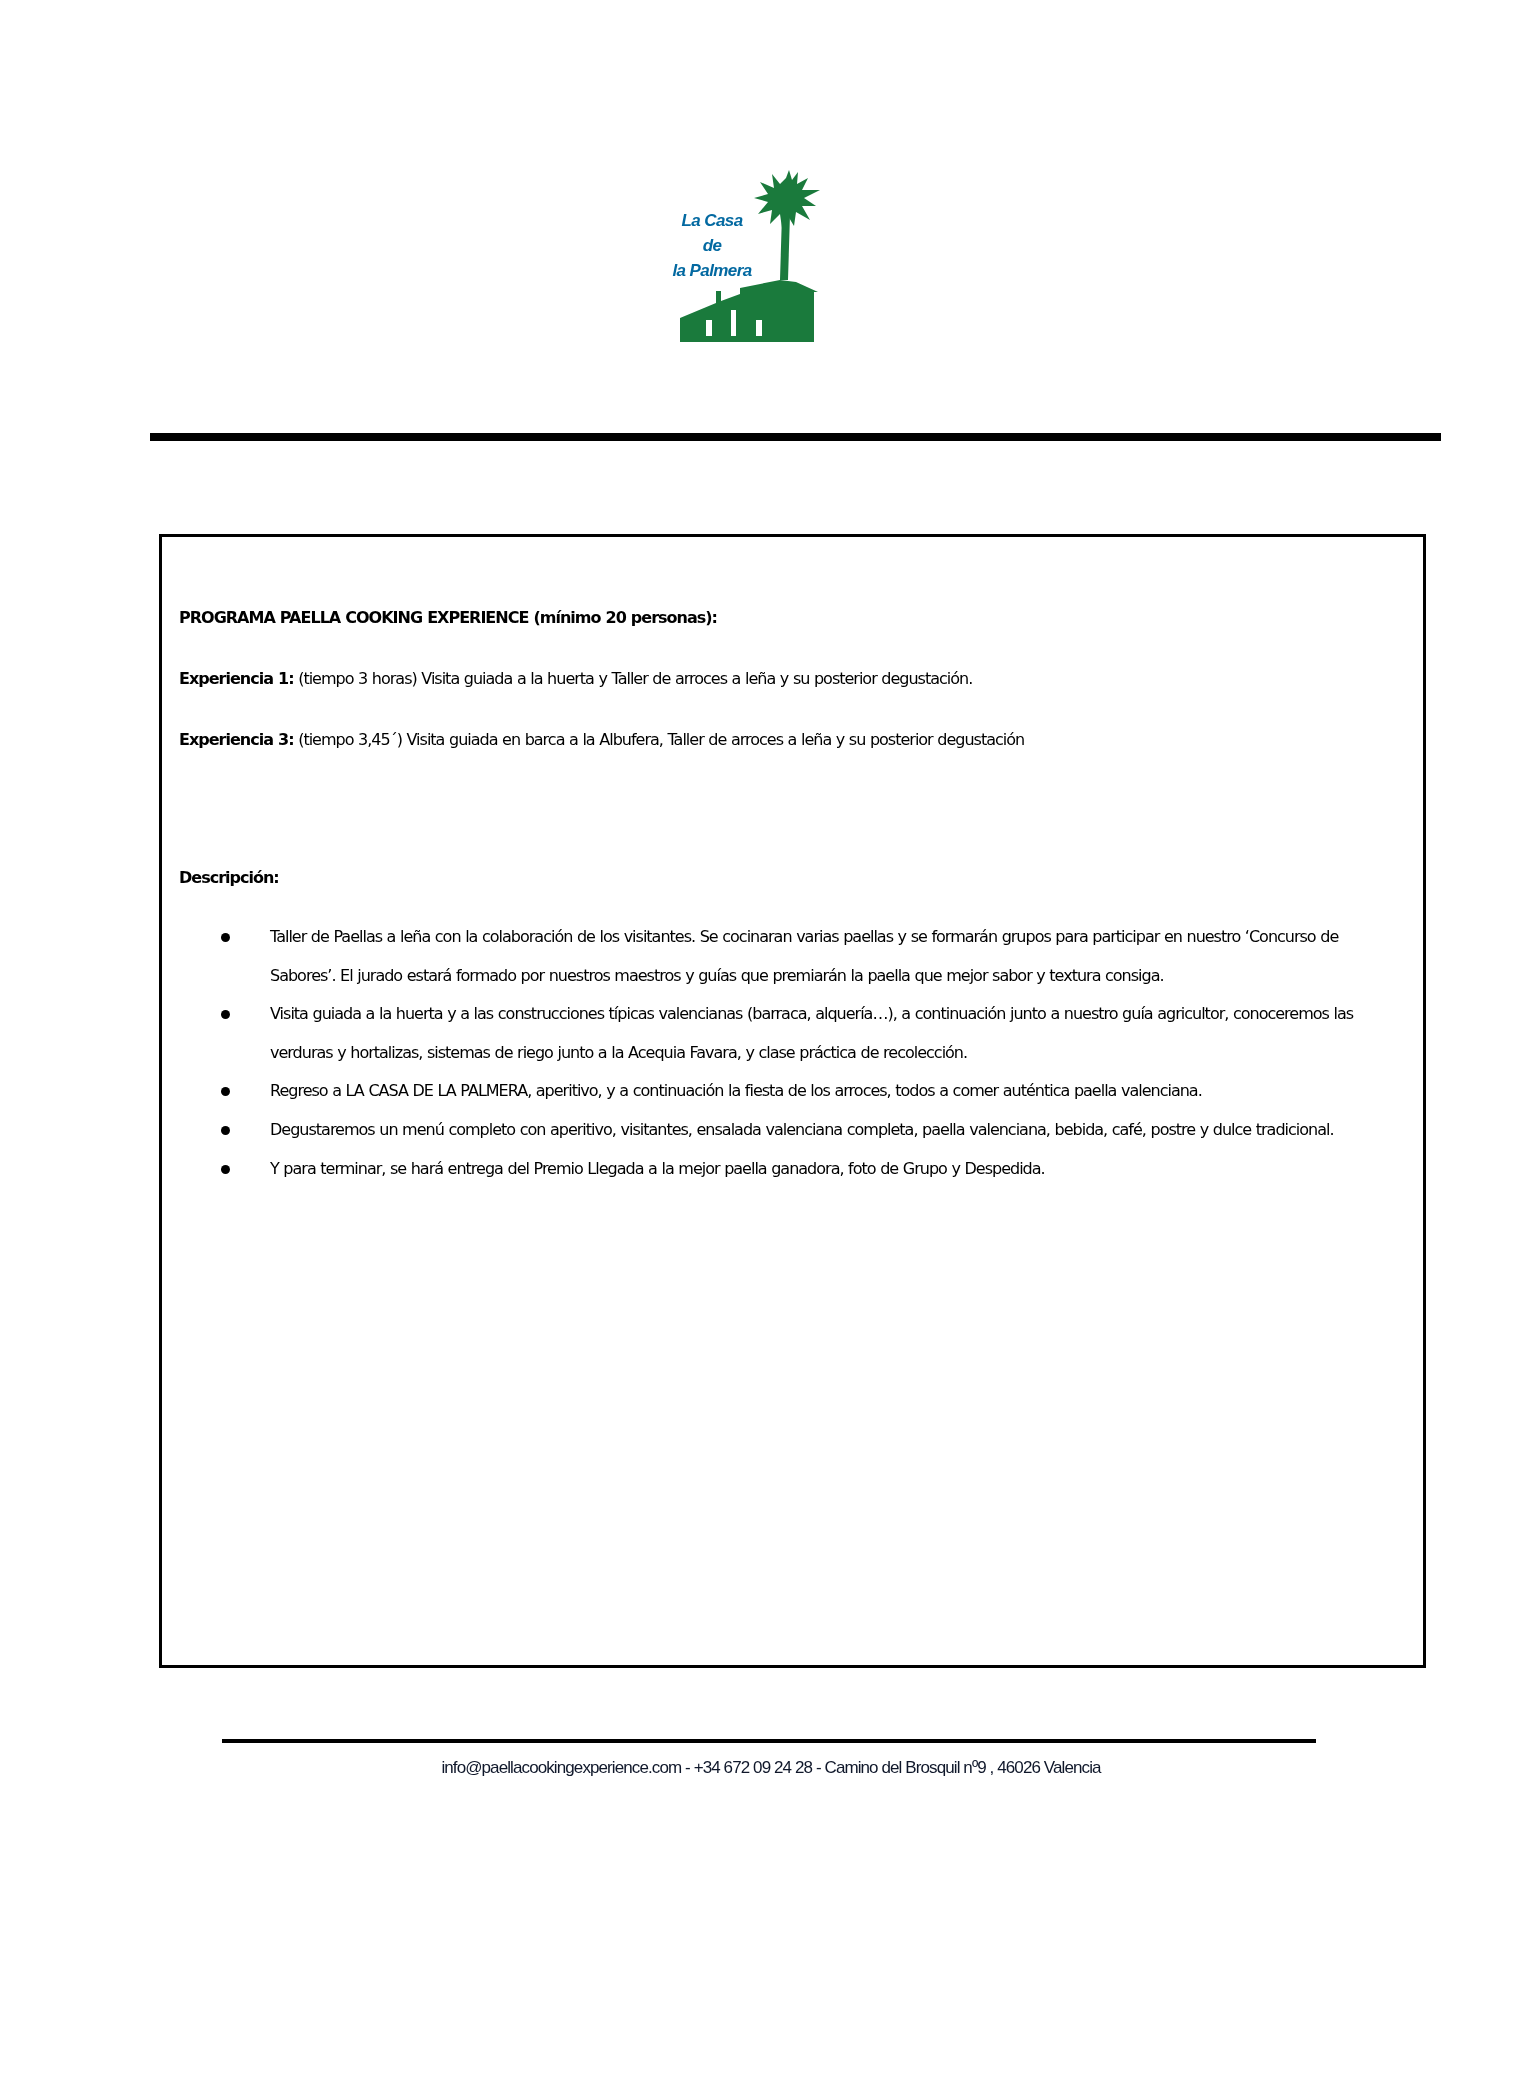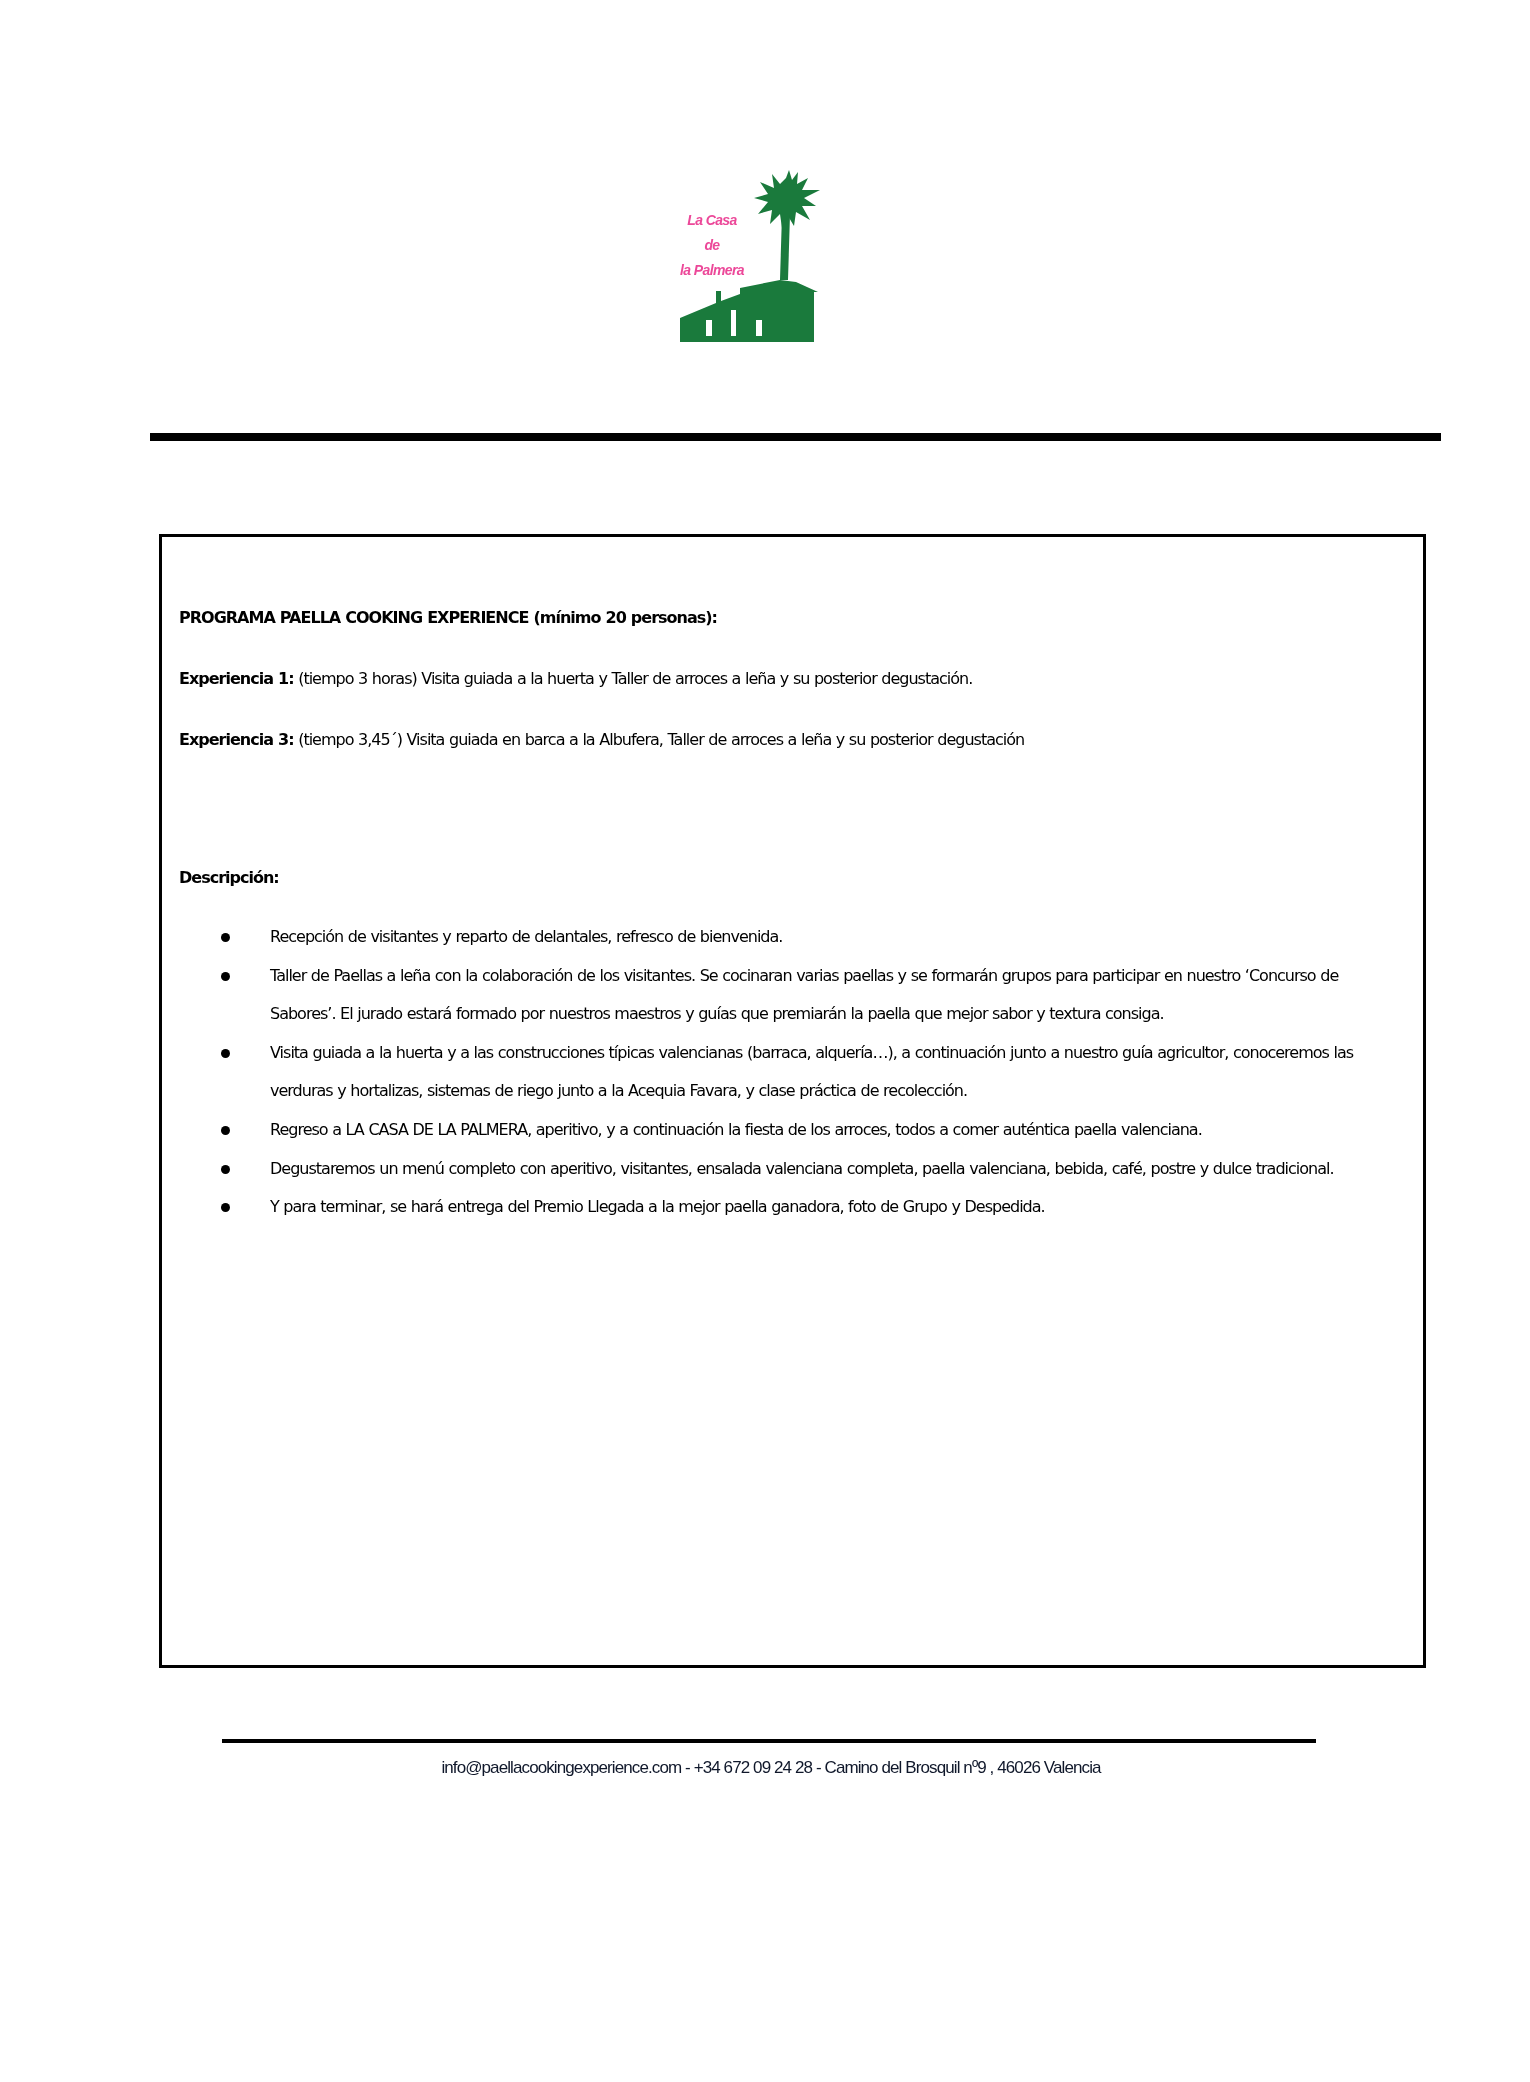--- a/index.html
+++ b/index.html
@@ -1,21 +1,21 @@
 <!DOCTYPE html>
 <html><head>
 <meta charset="utf-8">
 <style>
   html, body { margin: 0; padding: 0; background: #ffffff; }
   body { width: 1530px; height: 2082px; position: relative; overflow: hidden;
          font-family: "Liberation Sans", sans-serif; color: #000; }
   .logo { position: absolute; left: 668px; top: 168px; width: 160px; height: 176px; }
   .logo svg { width: 100%; height: 100%; display: block; }
   .logo-text { position: absolute; left: 4px; top: 40px; width: 80px; text-align: center;
-               color: #ec4899; font-style: italic; font-weight: bold; font-size: 14px;
+               color: #0369a1; font-style: italic; font-weight: bold; font-size: 17px;
                line-height: 25px; letter-spacing: -0.6px; font-family: "Liberation Sans", sans-serif; }
   .top-rule { position: absolute; left: 150px; top: 433px; width: 1291px; height: 8px; background: #000; }
   .box { position: absolute; left: 159px; top: 534px; width: 1267px; height: 1134px;
          border: 3px solid #000; box-sizing: border-box; }
   .content { position: absolute; left: 179px; top: 598px; width: 1225px;
              font-family: "DejaVu Sans", sans-serif; font-size: 16px; letter-spacing: -1.0px;
              word-spacing: 0.5px; line-height: 39px; }
   .content p { margin: 0; }
   .heading { font-weight: bold; height: 39px; }
   .exp { margin-top: 22px !important; }
@@ -66,21 +66,20 @@
   <p class="exp">
     <b>Experiencia 1:</b><span> (tiempo 3 horas) Visita guiada a la huerta y Taller de arroces a leña y su posterior degustación.</span>
   </p>
   <p class="exp">
     <b>Experiencia 3:</b><span> (tiempo 3,45´) Visita guiada en barca a la Albufera, Taller de arroces a leña y su posterior degustación</span>
   </p>
 
   <p class="desc-title">Descripción:</p>
 
   <ul class="bullets">
-    <li><span class="dot"></span><span>Recepción de visitantes y reparto de delantales, refresco de bienvenida.</span></li>
     <li><span class="dot"></span><span>Taller de Paellas a leña con la colaboración de los visitantes. Se cocinaran varias paellas y se formarán grupos para participar en nuestro ‘Concurso de Sabores’. El jurado estará formado por nuestros maestros y guías que premiarán la paella que mejor sabor y textura consiga.</span></li>
     <li><span class="dot"></span><span>Visita guiada a la huerta y a las construcciones típicas valencianas (barraca, alquería…), a continuación junto a nuestro guía agricultor, conoceremos las verduras y hortalizas, sistemas de riego junto a la Acequia Favara, y clase práctica de recolección.</span></li>
     <li><span class="dot"></span><span>Regreso a LA CASA DE LA PALMERA, aperitivo, y a continuación la fiesta de los arroces, todos a comer auténtica paella valenciana.</span></li>
     <li><span class="dot"></span><span>Degustaremos un menú completo con aperitivo, visitantes, ensalada valenciana completa, paella valenciana, bebida, café, postre y dulce tradicional.</span></li>
     <li><span class="dot"></span><span>Y para terminar, se hará entrega del Premio Llegada a la mejor paella ganadora, foto de Grupo y Despedida.</span></li>
   </ul>
 </div>
 
 <div class="footer-rule"></div>
 <div class="footer-text"><span>info@paellacookingexperience.com</span><span> -  </span><span>+34 672 09 24 28</span><span> -  </span><span>Camino del Brosquil nº9 ,  46026 Valencia</span></div>

